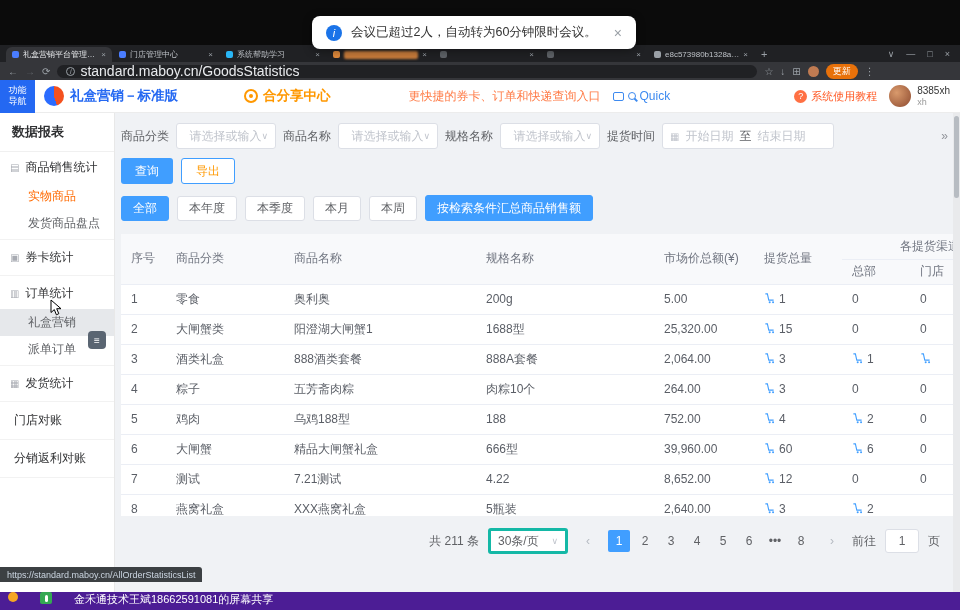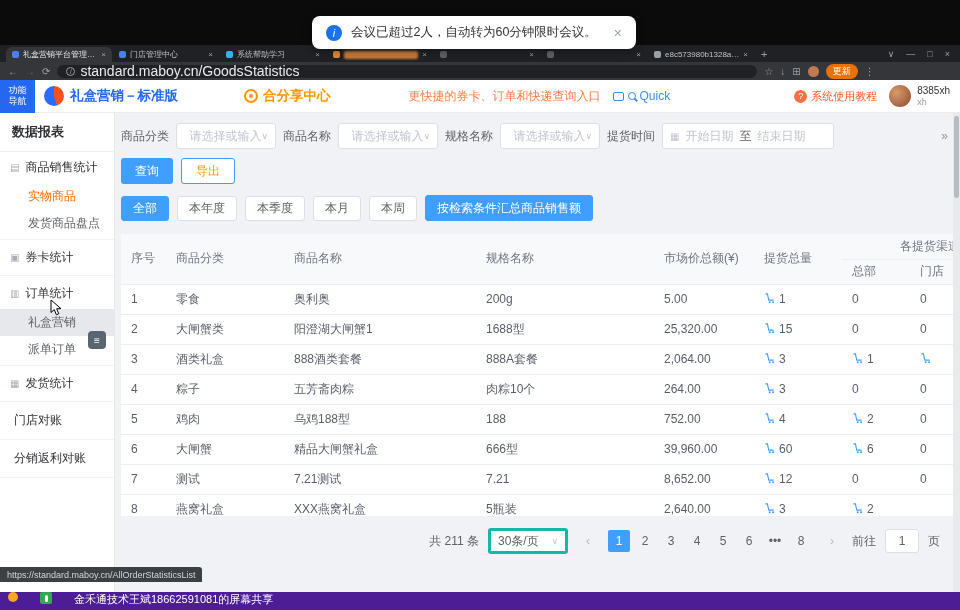--- a/index.html
+++ b/index.html
@@ -428,21 +428,21 @@
                     <path d="M1.5 1h2.2l1.5 6.8h5.3" fill="none" stroke="#409eff" stroke-width="1.2"></path>
                     <circle cx="6.2" cy="10.2" r="1.1" fill="#409eff"></circle>
                     <circle cx="9.9" cy="10.2" r="1.1" fill="#409eff"></circle>
                   </svg>6</td>
                 <td>0</td>
               </tr>
               <tr>
                 <td>7</td>
                 <td>测试</td>
                 <td>7.21测试</td>
-                <td>7.21</td>
+                <td>4.22</td>
                 <td>8,652.00</td>
                 <td><svg class="pick" width="11" height="11" viewBox="0 0 12 12">
                     <path d="M1.5 1h2.2l1.5 6.8h5.3" fill="none" stroke="#409eff" stroke-width="1.2"></path>
                     <circle cx="6.2" cy="10.2" r="1.1" fill="#409eff"></circle>
                     <circle cx="9.9" cy="10.2" r="1.1" fill="#409eff"></circle>
                   </svg>12</td>
                 <td>0</td>
                 <td>0</td>
               </tr>
               <tr>

